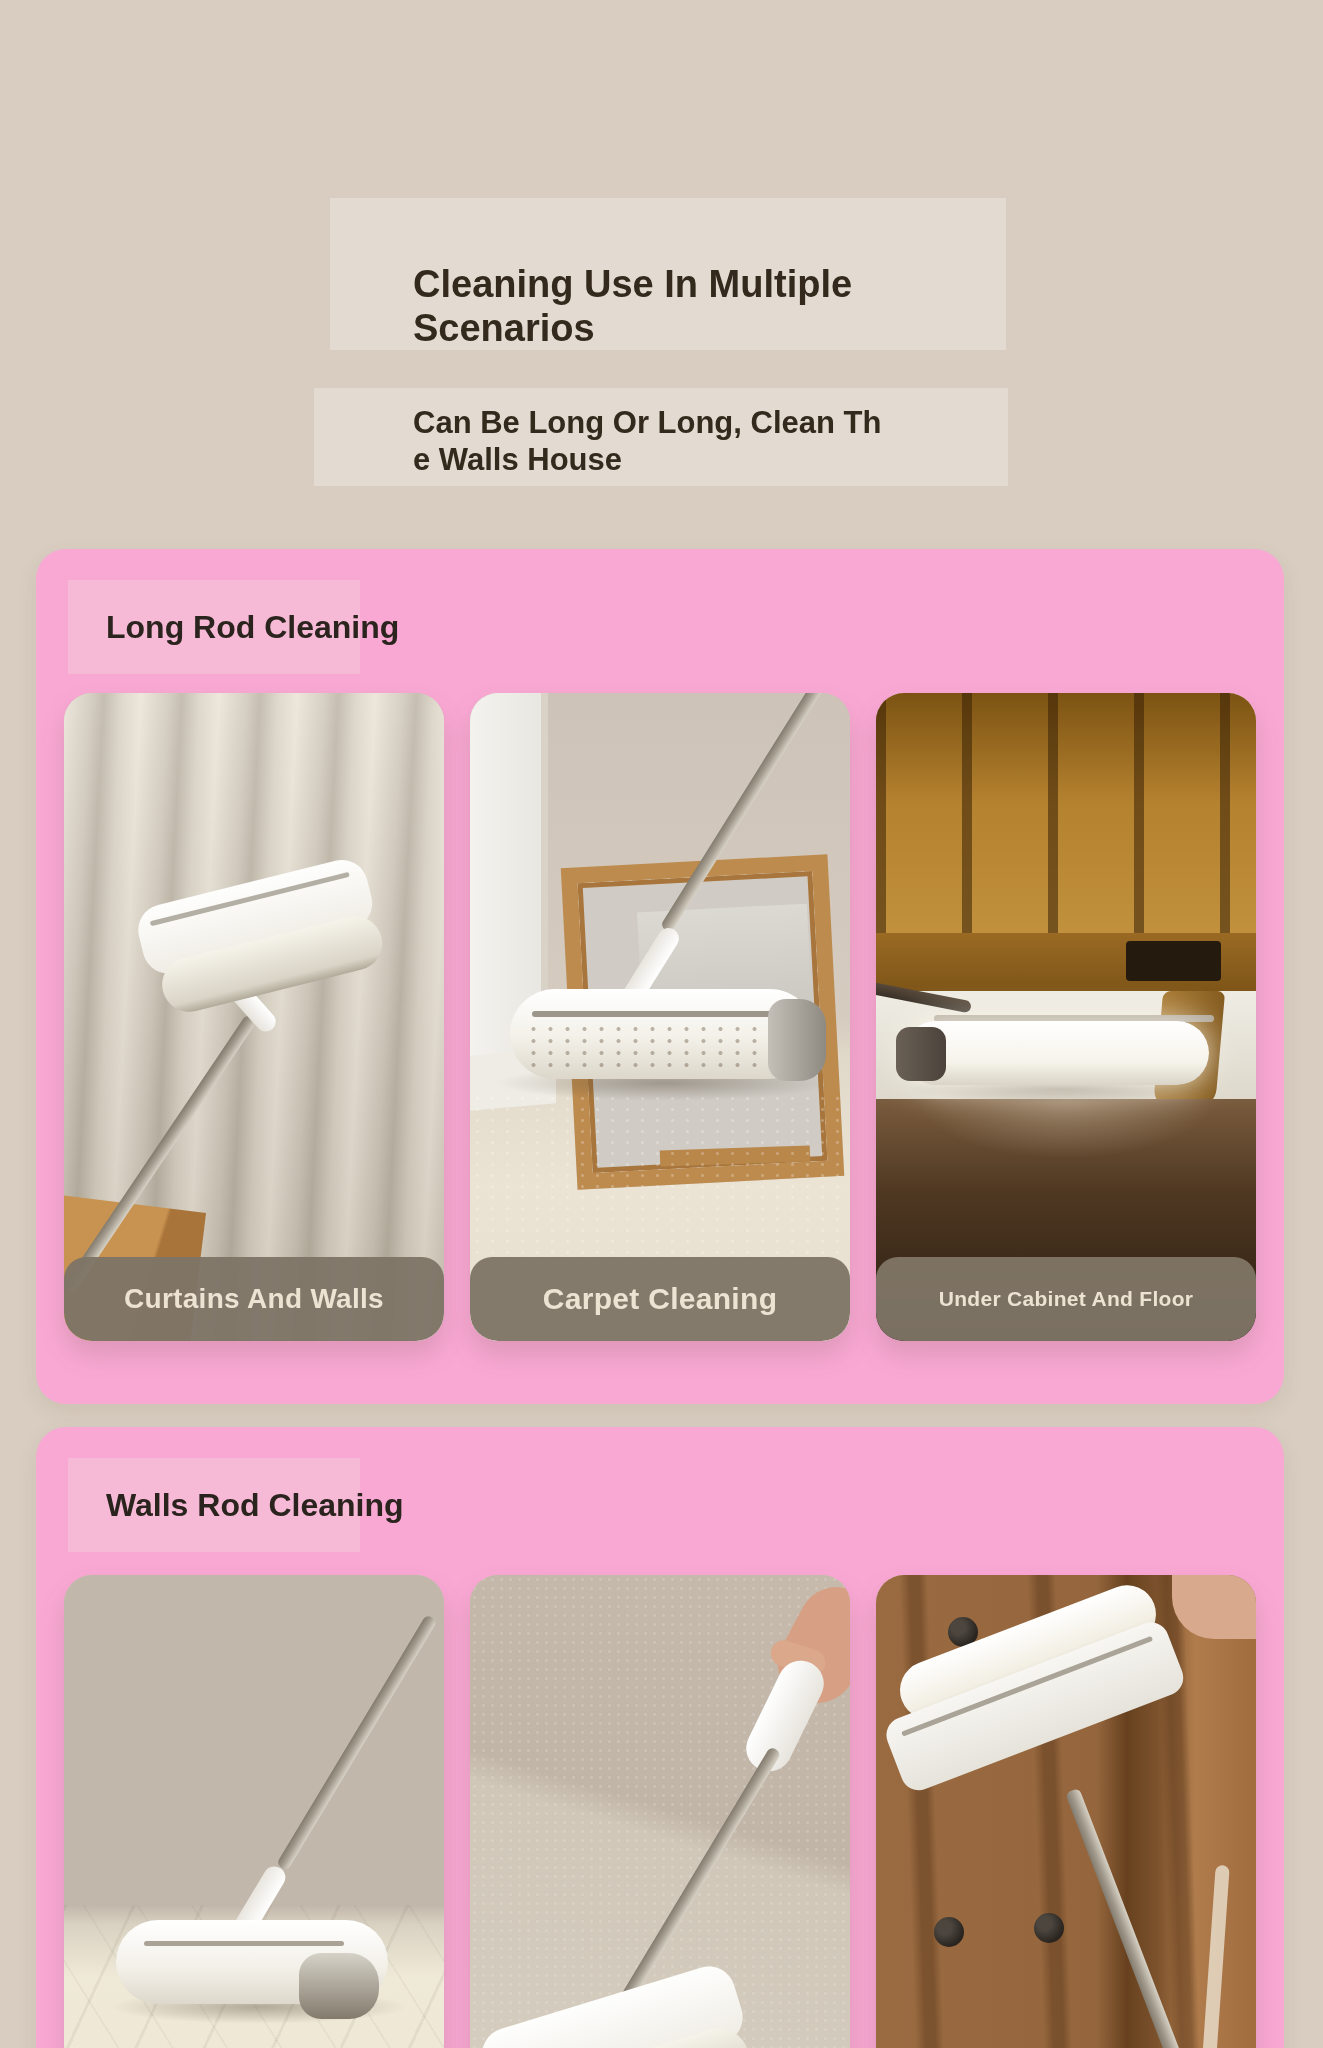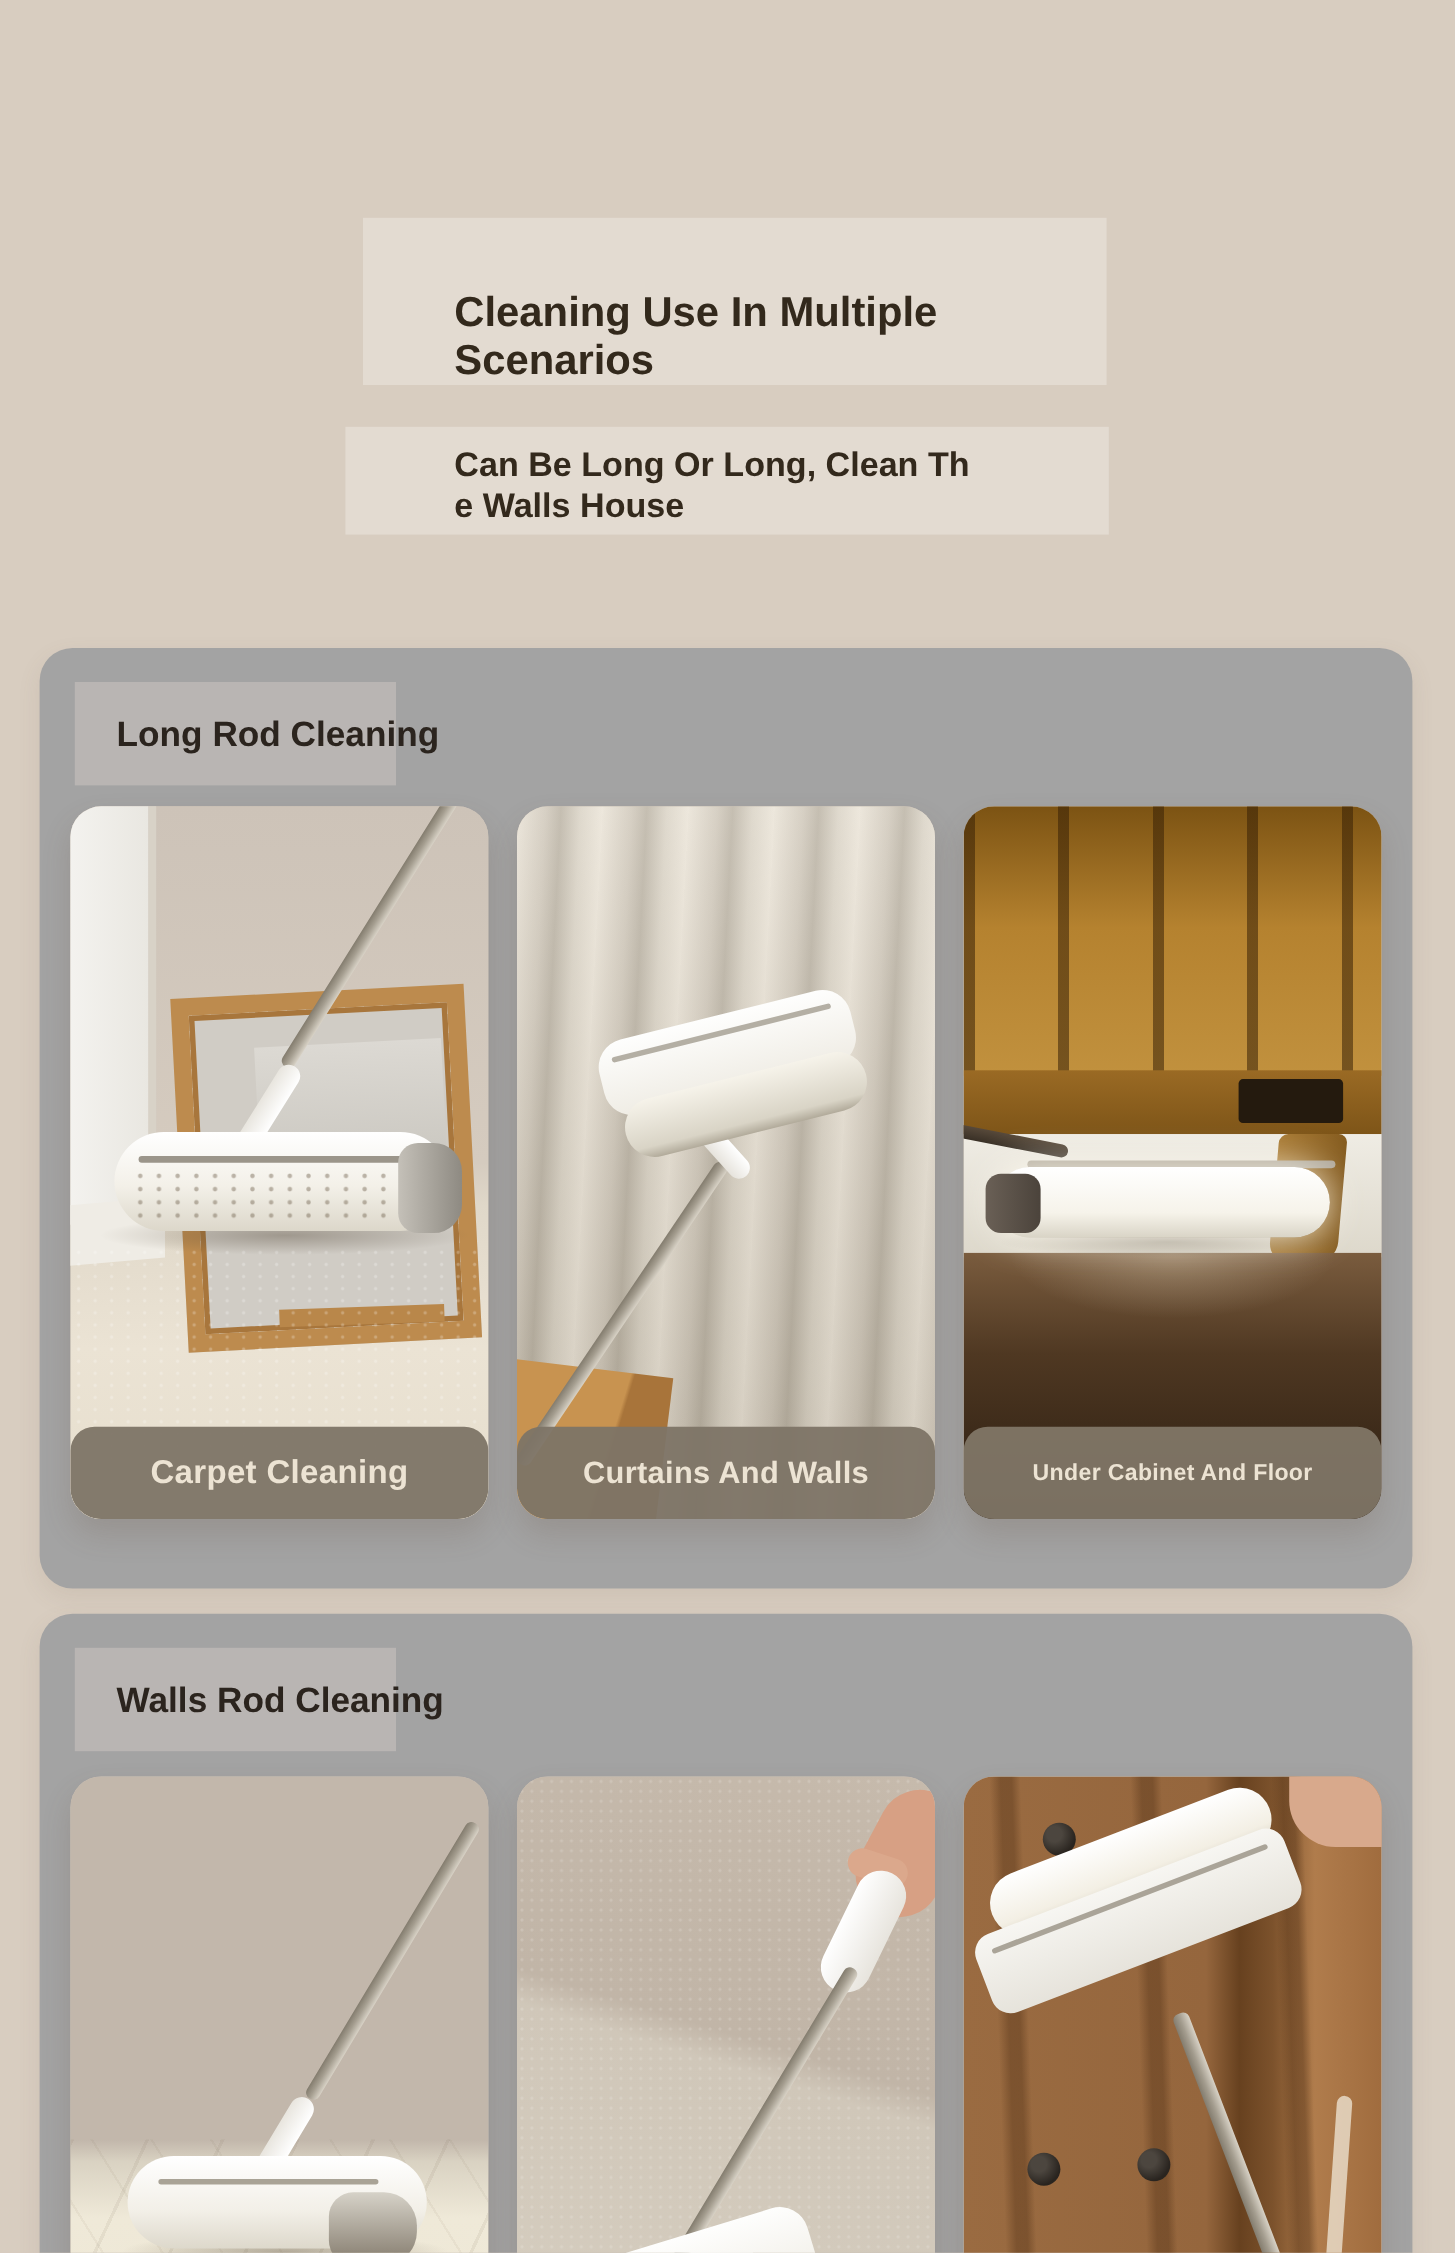--- a/index.html
+++ b/index.html
@@ -15,22 +15,22 @@
   .page-title{
     position:absolute;left:413px;top:262px;width:620px;
     font-size:38px;font-weight:bold;color:#33291c;line-height:44px;
   }
   .page-subtitle{
     position:absolute;left:413px;top:404px;width:620px;
     font-size:31px;font-weight:bold;color:#33291c;line-height:37px;
   }
   
   .card{
-    position:absolute;left:36px;width:1248px;background:#a3a3a3;
-    border-radius:30px;box-shadow:0 8px 20px rgba(120,100,80,0.10);margin-top:40px;
+    position:absolute;left:36px;width:1248px;background:#f9a8d4;
+    border-radius:30px;box-shadow:0 8px 20px rgba(120,100,80,0.10);
   }
   #card-long{top:549px;height:855px;}
   #card-short{top:1427px;height:780px;}
   .label-box{
     position:absolute;left:32px;top:31px;width:292px;height:94px;
     background:rgba(240,226,218,0.30);
   }
   .section-label{
     position:absolute;left:70px;top:60px;
     font-size:32px;font-weight:bold;color:#2b241e;
@@ -148,20 +148,37 @@
   <span>e Walls House</span>
 </div>
 
 <section class="card" id="card-long">
   <div class="label-box"></div>
   <div class="section-label">Long Rod Cleaning</div>
 
   <div class="tiles">
 
     <div class="tile">
+      <div class="photo ph-curtains">
+        <div class="tone"></div>
+        <div class="wood"></div>
+        <div class="rod rod2" style="transform:rotate(124deg);"></div>
+        <div class="r2-neck"></div>
+        <div class="roller2">
+          <div class="r2-body"></div>
+          <div class="r2-line"></div>
+          <div class="r2-roll"></div>
+        </div>
+      </div>
+      <div class="caption cap-md">
+        <span>Curtains And Walls</span>
+      </div>
+    </div>
+
+    <div class="tile">
       <div class="photo ph-carpet">
         <div class="window"></div>
         <div class="sill"></div>
         <div class="frame"></div>
         <div class="frame-inner"></div>
         <div class="bowl"></div>
         <div class="frame-leg"></div>
         <div class="carpet-texture"></div>
         <div class="rod rod1" style="transform:rotate(122deg);"></div>
         <div class="rod-grip grip1" style="transform:rotate(122deg);"></div>
@@ -170,37 +187,20 @@
         <div class="roller1-bar"></div>
         <div class="speckles"></div>
         <div class="cap1"></div>
       </div>
       <div class="caption cap-lg">
         <span>Carpet Cleaning</span>
       </div>
     </div>
 
     <div class="tile">
-      <div class="photo ph-curtains">
-        <div class="tone"></div>
-        <div class="wood"></div>
-        <div class="rod rod2" style="transform:rotate(124deg);"></div>
-        <div class="r2-neck"></div>
-        <div class="roller2">
-          <div class="r2-body"></div>
-          <div class="r2-line"></div>
-          <div class="r2-roll"></div>
-        </div>
-      </div>
-      <div class="caption cap-md">
-        <span>Curtains And Walls</span>
-      </div>
-    </div>
-
-    <div class="tile">
       <div class="photo ph-underbed">
         <div class="slats"></div>
         <div class="rail"></div>
         <div class="notch"></div>
         <div class="lightband"></div>
         <div class="leg"></div>
         <div class="floor"></div>
         <div class="sheen"></div>
         <div class="rod3"></div>
         <div class="bar3"></div>

